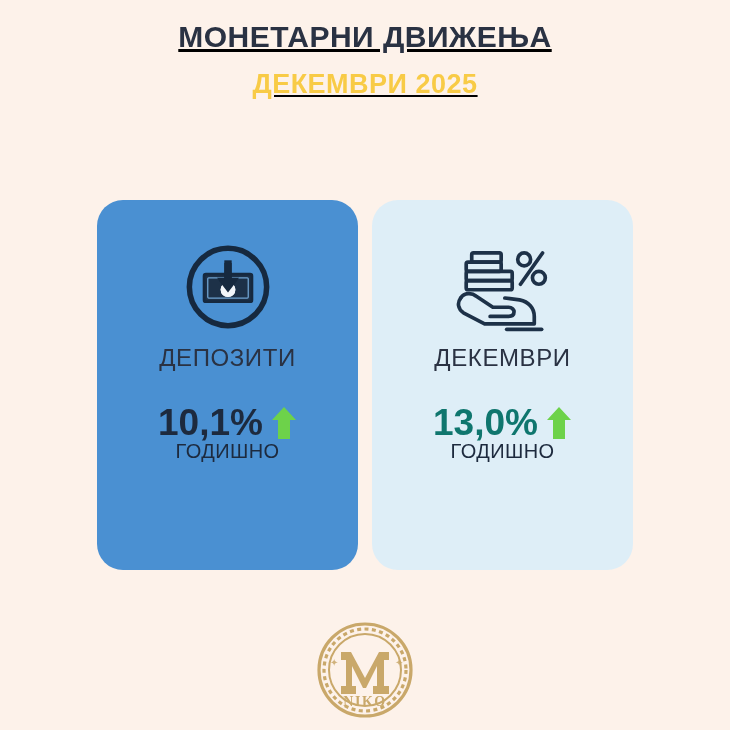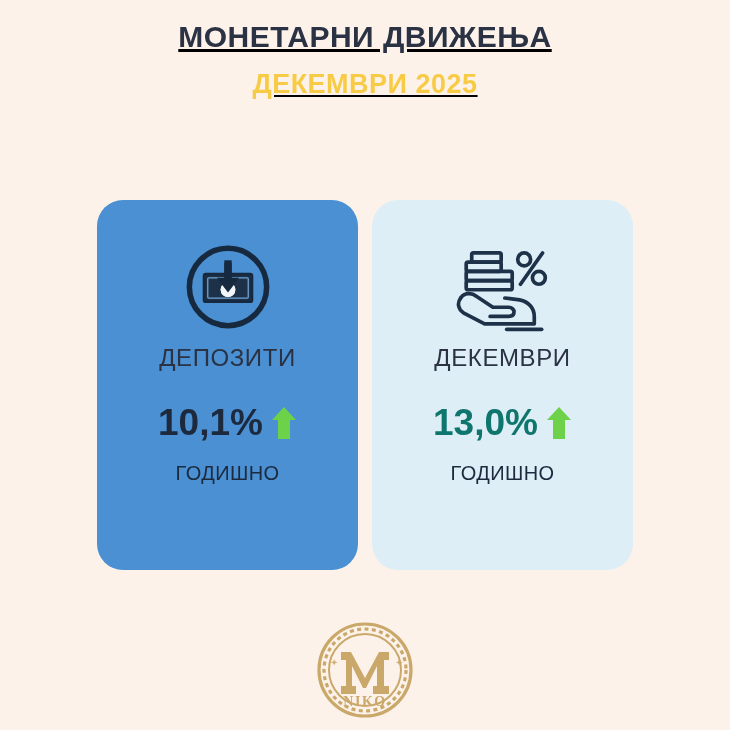--- a/index.html
+++ b/index.html
@@ -115,21 +115,20 @@
   .arrow-up {
     display: block;
     width: 26px;
     height: 34px;
   }
 
   .card-period {
     font-size: 20px;
     color: #1D2A3E;
     letter-spacing: 0.4px;
-    margin-top: 22px;
     line-height: 1;
   }
 
   
   .footer {
     position: absolute;
     bottom: 8px;
     left: 0;
     width: 730px;
     display: flex;

